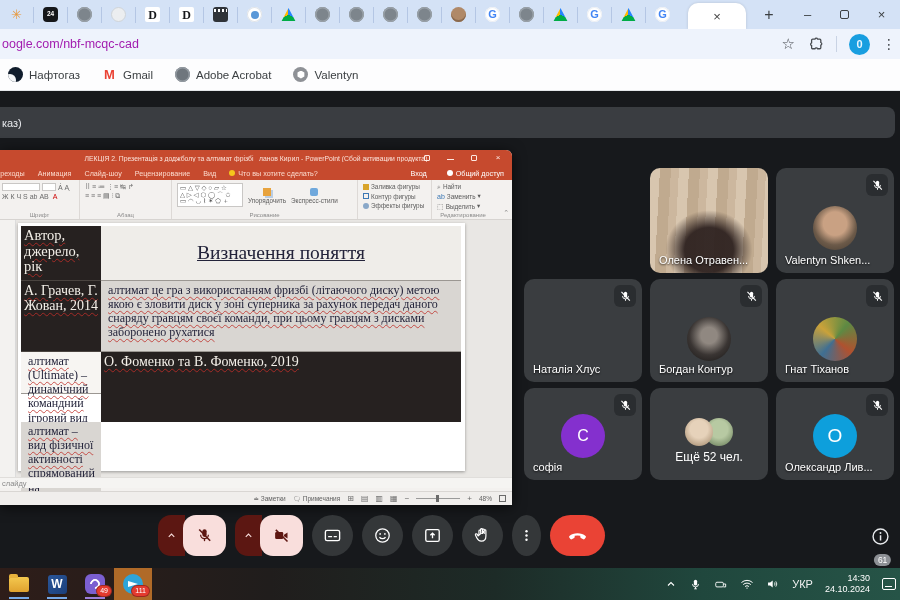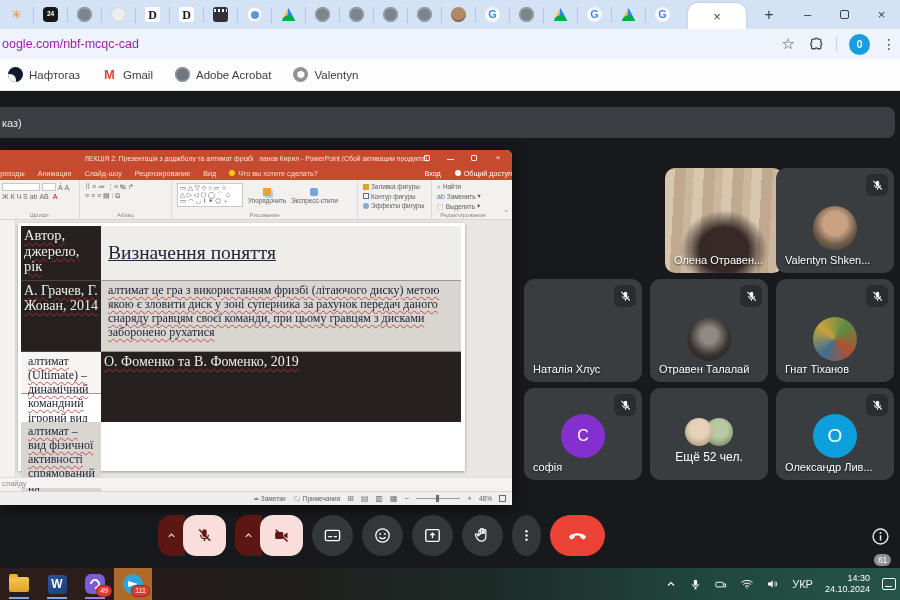--- a/index.html
+++ b/index.html
@@ -71,21 +71,21 @@
   .ppt-title{width:100%;text-align:center;color:#fbe3da;font-size:6.8px;white-space:nowrap;overflow:hidden;}
   .ppt-wc{position:absolute;right:2px;top:0;height:16px;display:flex;align-items:center;}
   .ppt-wc span{width:24px;text-align:center;color:#fde9e2;font-size:8px;line-height:1;}
   .ppt-wc .pwc-box{width:6px;height:6px;border:1px solid #fde9e2;margin:0 9px;border-radius:1px;}
   .ppt-wc .pwc-min{display:inline-block;width:7px;border-bottom:1.4px solid #fde9e2;height:4px;margin:0 8px;}
   .ppt-menubar{height:14px;background:#c64a2e;display:flex;align-items:center;gap:13px;color:#fbd9cc;font-size:7.2px;
        padding-left:4px;overflow:hidden;position:relative;white-space:nowrap;}
   .ppt-menutab:first-child{margin-left:-13px;}
   .tellme{display:flex;align-items:center;gap:3px;}
   .bulb{width:6px;height:6px;border-radius:50%;background:#f5c51c;display:inline-block;}
-  .ppt-menu-right{position:absolute;right:0;display:flex;align-items:center;gap:14px;color:#fff;}
+  .ppt-menu-right{position:absolute;right:8px;display:flex;align-items:center;gap:20px;color:#fff;}
   .share-chip{display:flex;align-items:center;gap:3px;}
   .share-ico{width:6px;height:6px;border-radius:50%;background:#fff;}
   .ribbon{height:40px;background:#f3f1ef;border-bottom:1px solid #d7d4d1;display:flex;font-size:6.4px;color:#5c5c5c;position:relative;}
   .rgroup{position:relative;border-right:1px solid #ddd9d6;padding:3px 5px 10px;display:flex;gap:5px;}
   .rgroup-label{position:absolute;bottom:1px;left:0;right:0;text-align:center;color:#8a8a8a;font-size:6px;}
   .rcol{display:flex;flex-direction:column;gap:2px;justify-content:flex-start;}
   .rrow{display:flex;gap:2px;align-items:center;}
   .mini{background:#fff;border:1px solid #c9c7c5;height:8px;}
   .gl{color:#6a6a6a;font-size:7px;line-height:1;}
   .shapebox{width:66px;height:24px;background:#fff;border:1px solid #c9c7c5;display:flex;flex-direction:column;
@@ -98,21 +98,21 @@
   .slide-area{position:absolute;left:0;top:70px;width:512px;height:257px;background:#e9e7e4;}
   .thumb-rail{position:absolute;left:0;top:0;width:16px;height:100%;background:#f3f2f0;border-right:1px solid #ddd;}
   .slide{position:absolute;left:18px;top:3px;width:447px;height:248px;background:#ffffff;box-shadow:0 1px 3px rgba(0,0,0,.35);}
   .tbl{position:absolute;left:3px;top:3px;right:4px;bottom:5px;display:grid;grid-template-columns:80px 1fr;
        font-family:"Liberation Serif","DejaVu Serif",serif;}
   .cell-dark{background:#262120;color:#f3efe8;padding:2px 3px;border-bottom:1px solid #4a4440;}
   .cell-light{padding:2px 7px;color:#23233a;border-bottom:1px solid #9b9792;}
   .sq{text-decoration-line:underline;text-decoration-style:wavy;text-decoration-color:rgba(190,45,40,.8);
       text-decoration-thickness:1px;text-underline-offset:2px;}
   .hdr-left{font-size:14.5px;line-height:1.08;}
-  .slide-title{background:#efede9;font-size:19.5px;display:flex;align-items:center;}
+  .slide-title{background:#efede9;font-size:19.5px;display:flex;align-items:center;justify-content:center;}
   .slide-title span{text-decoration:underline;text-decoration-color:#23233a;}
   .src{font-size:14px;line-height:1.1;}
   .def{font-size:12px;line-height:1.18;}
   .bg-a{background:#d9d6d2;}
   .bg-b{background:#f7f5f2;}
 
   .notes-strip{position:absolute;left:0;top:327px;width:512px;height:11px;background:#f5f4f2;border-top:1px solid #e0dedb;
        color:#8a8a8a;font-size:7.5px;display:flex;align-items:center;padding-left:2px;}
   .ppt-status{position:absolute;left:0;bottom:0;width:512px;height:14px;background:#f0eeec;border-top:1px solid #d9d6d3;
        display:flex;align-items:center;justify-content:flex-end;gap:7px;color:#5f5f5f;font-size:6.5px;padding-right:6px;}
@@ -132,21 +132,21 @@
   .audiobox i:nth-child(1){height:6px;}.audiobox i:nth-child(2){height:10px;}.audiobox i:nth-child(3){height:6px;}
   .avatar{position:absolute;left:50%;top:38px;transform:translate(-50%,0);width:44px;height:44px;border-radius:50%;
        display:flex;align-items:center;justify-content:center;color:#fff;font-size:16px;}
   .tile.short .avatar{top:26px;}
   .vid1{background:
       linear-gradient(180deg,rgba(18,16,14,.55),rgba(18,16,14,0) 45%),
       radial-gradient(95px 75px at 50% 62%,#d9c4a9 0%,#c2a888 38%,#7d6955 62%,#473d33 80%,#2f2925 100%);
       border:3px solid #79a8f5;border-radius:12px;}
   .vid2{background:
       radial-gradient(68px 62px at 50% 78%,rgba(46,34,32,.95) 0 36%,rgba(46,34,32,0) 64%),
-      repeating-linear-gradient(93deg,#d8c6af 0 10px,#c0aa8f 10px 21px,#ccb79e 21px 29px); margin-left: 15px;}
+      repeating-linear-gradient(93deg,#d8c6af 0 10px,#c0aa8f 10px 21px,#ccb79e 21px 29px);}
   .av-valentyn{background:radial-gradient(circle at 50% 40%,#c9a183 0 34%,#6c5a49 62%,#443a30 100%);}
   .av-natalia{background:radial-gradient(circle at 50% 38%,#e9dac7 0 38%,#cdb79f 68%,#a3herr 100%,#a6907a 100%);}
   .av-bohdan{background:radial-gradient(circle at 50% 42%,#908881 0 24%,#3a3533 58%,#161413 100%);}
   .av-hnat{background:conic-gradient(from 40deg,#5d8a43,#b0512f,#3f6f93,#caa23a,#5d8a43);}
   .ovf-avatars{position:absolute;left:50%;top:30px;transform:translateX(-50%);display:flex;}
   .ovf-a,.ovf-b{width:28px;height:28px;border-radius:50%;}
   .ovf-a{background:radial-gradient(circle at 50% 40%,#e6d2ba 0 40%,#9b8163 100%);z-index:2;}
   .ovf-b{background:radial-gradient(circle at 50% 40%,#b7c9a2 0 40%,#5e7350 100%);margin-left:-8px;}
   .ovf-label{position:absolute;left:0;right:0;top:62px;text-align:center;color:#fff;font-size:12px;}
 
@@ -483,21 +483,21 @@
   <div class="tile" style="left:650px;top:279px;width:118px;height:103px;">
     <div class="mutebox">
       <svg viewBox="0 0 24 24" width="13" height="13">
           <path d="M9 6a3 3 0 0 1 6 0v5a3 3 0 0 1-6 0z" fill="#fff"></path>
           <path d="M6.5 11a5.5 5.5 0 0 0 11 0" fill="none" stroke="#fff" stroke-width="1.7"></path>
           <path d="M12 16.5V20" stroke="#fff" stroke-width="1.7"></path>
           <path d="M4.5 3.5l15.5 16" stroke="#fff" stroke-width="2"></path>
         </svg>
     </div>
     <div class="avatar av-bohdan"></div>
-    <div class="tile-name">Отравен Талалай</div>
+    <div class="tile-name">Богдан Контур</div>
   </div>
   <div class="tile" style="left:776px;top:279px;width:118px;height:103px;">
     <div class="mutebox">
       <svg viewBox="0 0 24 24" width="13" height="13">
           <path d="M9 6a3 3 0 0 1 6 0v5a3 3 0 0 1-6 0z" fill="#fff"></path>
           <path d="M6.5 11a5.5 5.5 0 0 0 11 0" fill="none" stroke="#fff" stroke-width="1.7"></path>
           <path d="M12 16.5V20" stroke="#fff" stroke-width="1.7"></path>
           <path d="M4.5 3.5l15.5 16" stroke="#fff" stroke-width="2"></path>
         </svg>
     </div>

